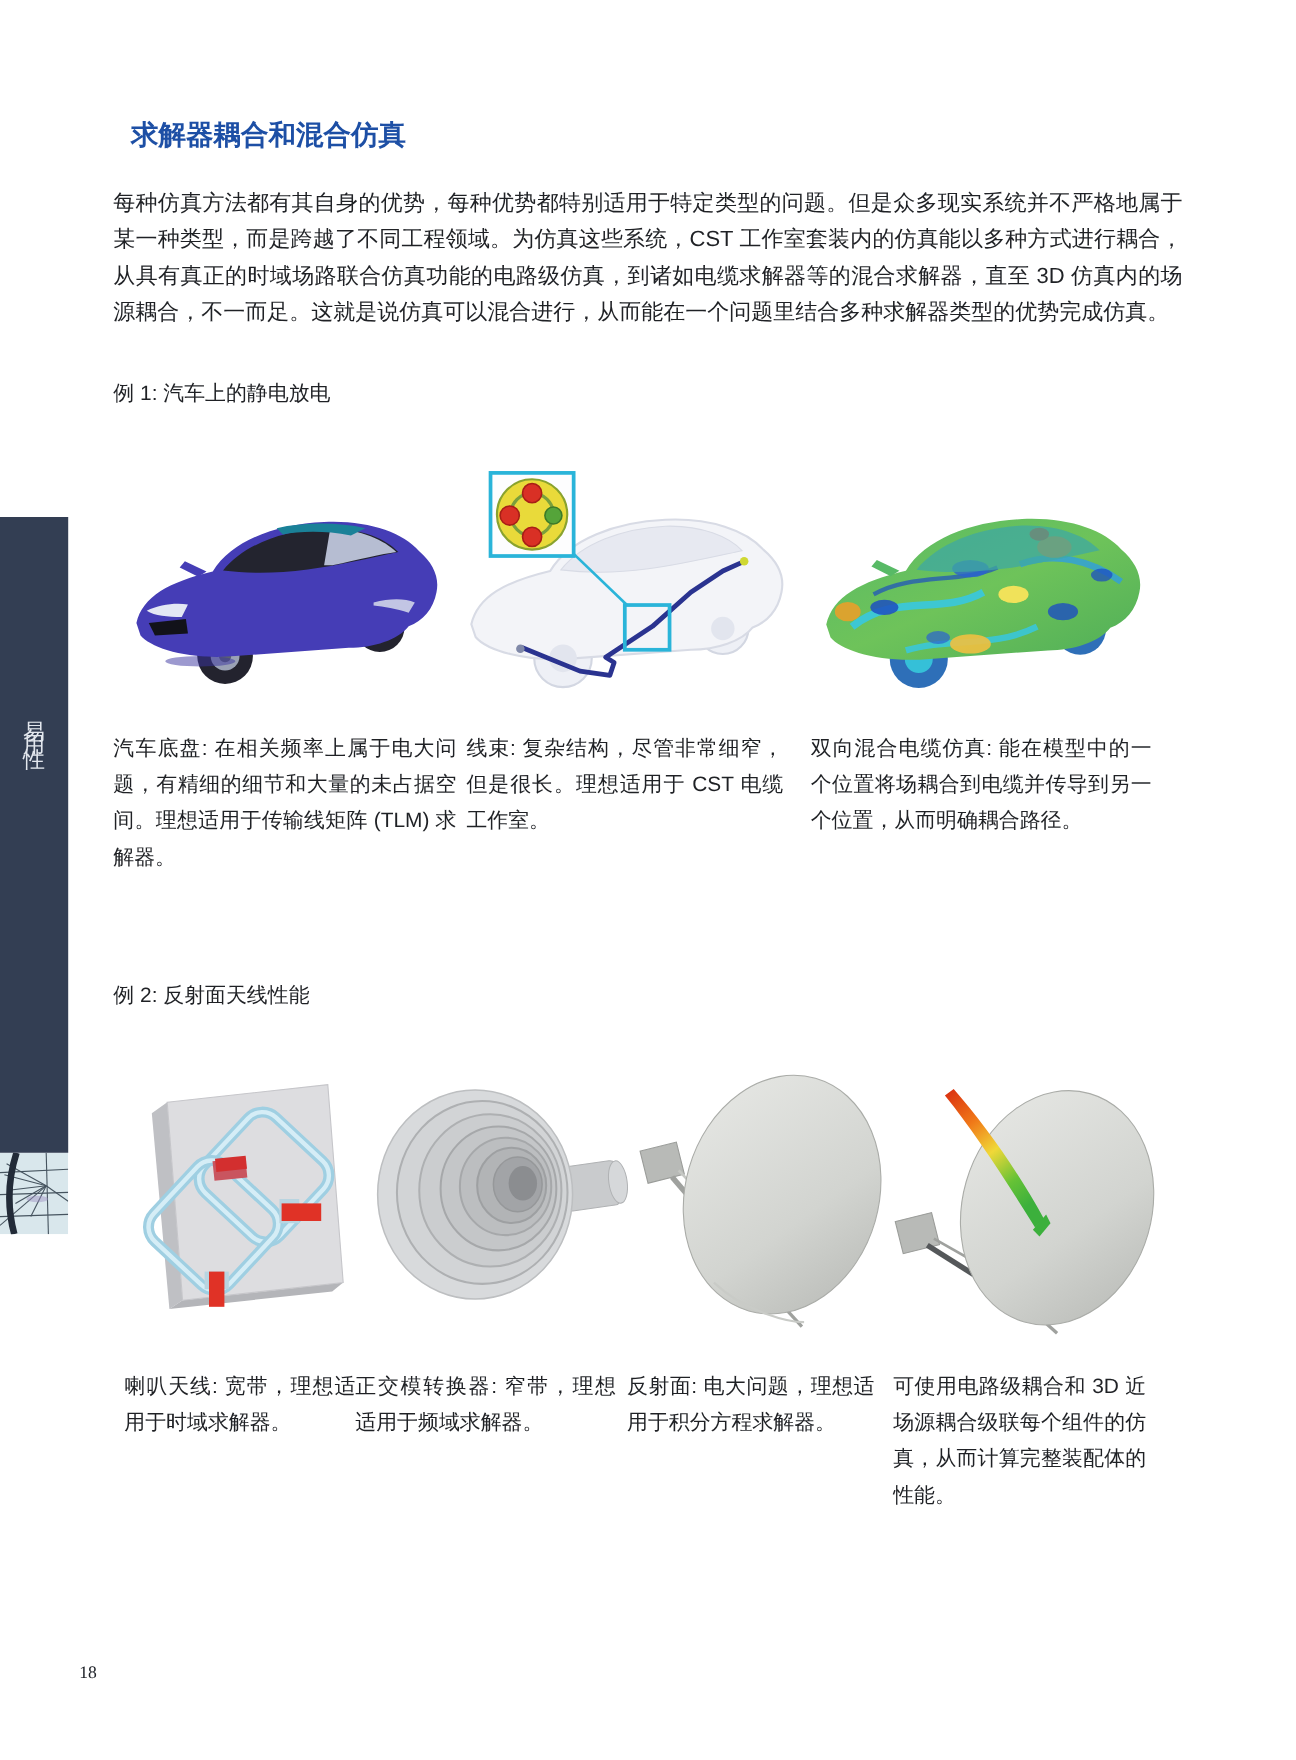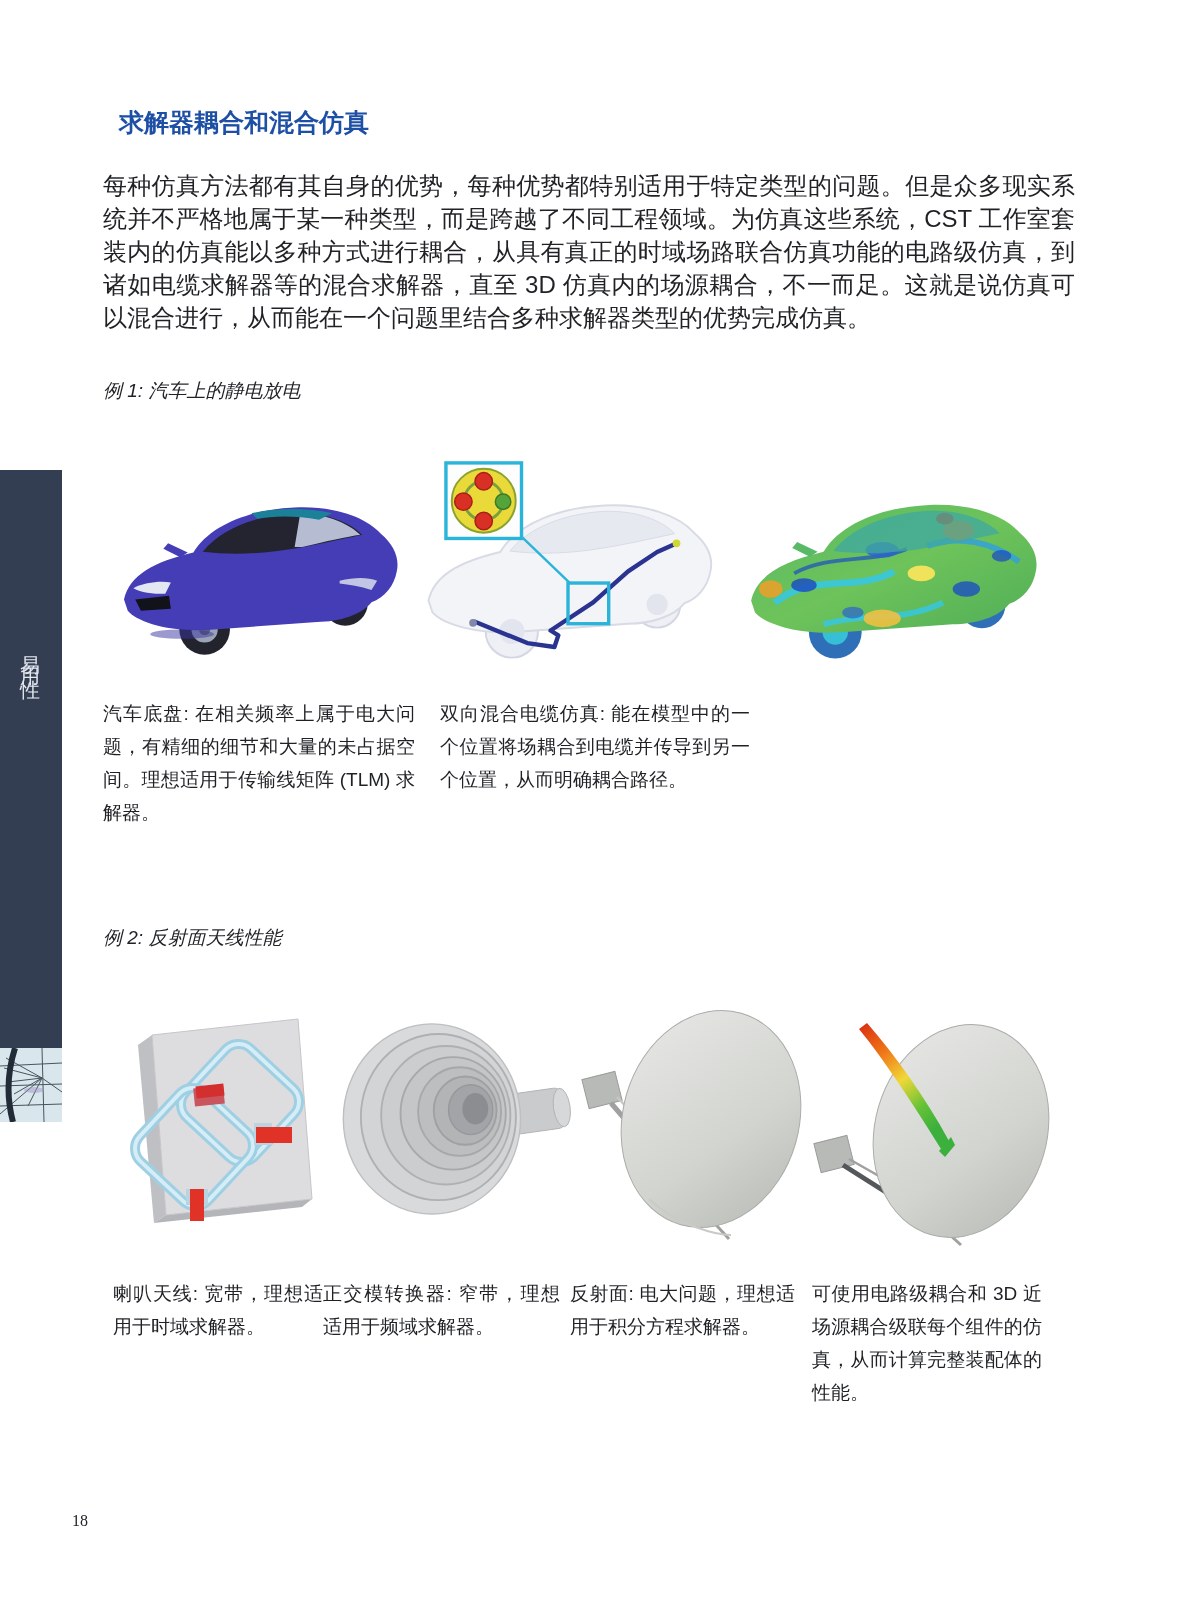--- a/index.html
+++ b/index.html
@@ -25,24 +25,24 @@
     position:absolute;left:0;top:1048px;width:62px;height:74px;
   }
   
   .content{position:absolute;left:103px;top:0;width:972px;}
   .doc-title{
     margin:106px 0 0 16px;
     font-size:25px;font-weight:bold;color:#1d4fa5;
   }
   .intro{
     margin:30px 0 0 0;
-    font-size:24px;line-height:33px;
+    font-size:20px;line-height:33px;
     text-align:justify;
   }
-  .example-label{margin:44px 0 0 0;font-size:19px;font-style:italic;}
+  .example-label{margin:44px 0 0 0;font-size:19px;}
   .fig-row{display:flex;align-items:flex-start;}
   .row1-figs{margin-top:52px;}
   .row1-caps{margin-top:16px;}
   .row2-figs{margin-top:52px;}
   .row2-caps{margin-top:26px;}
   .col{display:flex;flex-direction:column;align-items:center;}
   .r1c1{width:312px;}
   .r1c2{width:288px;margin-left:9px;}
   .r1c3{width:310px;margin-left:25px;align-items:center;}
   .r2c1{width:237px;}
@@ -193,20 +193,23 @@
             <path d="M84,98 L63,88 L58,94 L76,103 Z" fill="#58ba66"></path>
           </g>
         </svg>
       </div>
     </div>
 
     <div class="fig-row row1-caps">
       <div class="col r1c1">
           <div class="caption">汽车底盘: 在相关频率上属于电大问题，有精细的细节和大量的未占据空间。理想适用于传输线矩阵 (TLM) 求解器。</div>
         </div>
+      <div class="col r1c2">
+          <div class="caption">线束: 复杂结构，尽管非常细窄，但是很长。理想适用于 CST 电缆工作室。</div>
+        </div>
       <div class="col r1c3">
           <div class="caption">双向混合电缆仿真: 能在模型中的一个位置将场耦合到电缆并传导到另一个位置，从而明确耦合路径。</div>
         </div>
     </div>
 
     <p class="example-label" style="margin-top:96px">例 2:  反射面天线性能</p>
 
     <div class="fig-row row2-figs">
 
       <div class="col r2c1">

